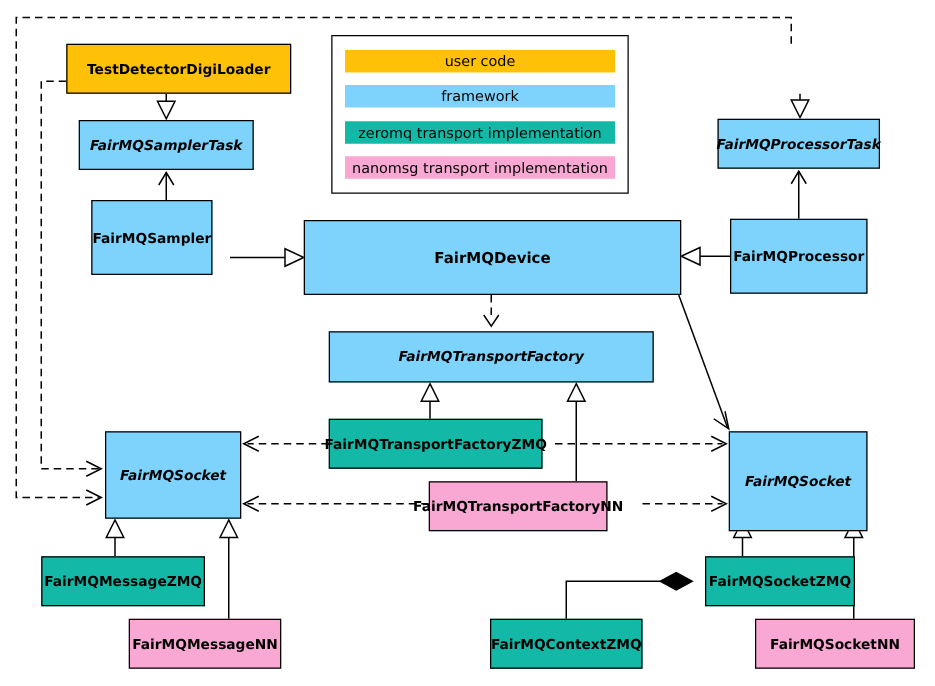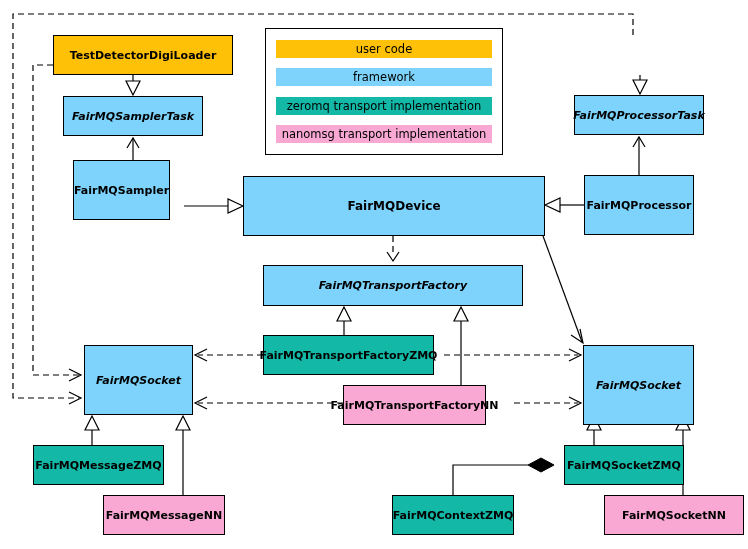--- a/index.html
+++ b/index.html
@@ -215,17 +215,17 @@
   </div>
 
   <div class="node c-red" style="left:392px;top:495px;width:122px;height:40px">
     <span>FairMQContextZMQ</span>
   </div>
 
   <div class="node c-red" style="left:564px;top:445px;width:120px;height:40px">
     <span>FairMQSocketZMQ</span>
   </div>
 
-  <div class="node c-green" style="left:604px;top:495px;width:140px;height:40px">
+  <div class="node c-green" style="left:604px;top:495px;width:128px;height:40px">
     <span>FairMQSocketNN</span>
   </div>
 
 </div>
 
 </body></html>

